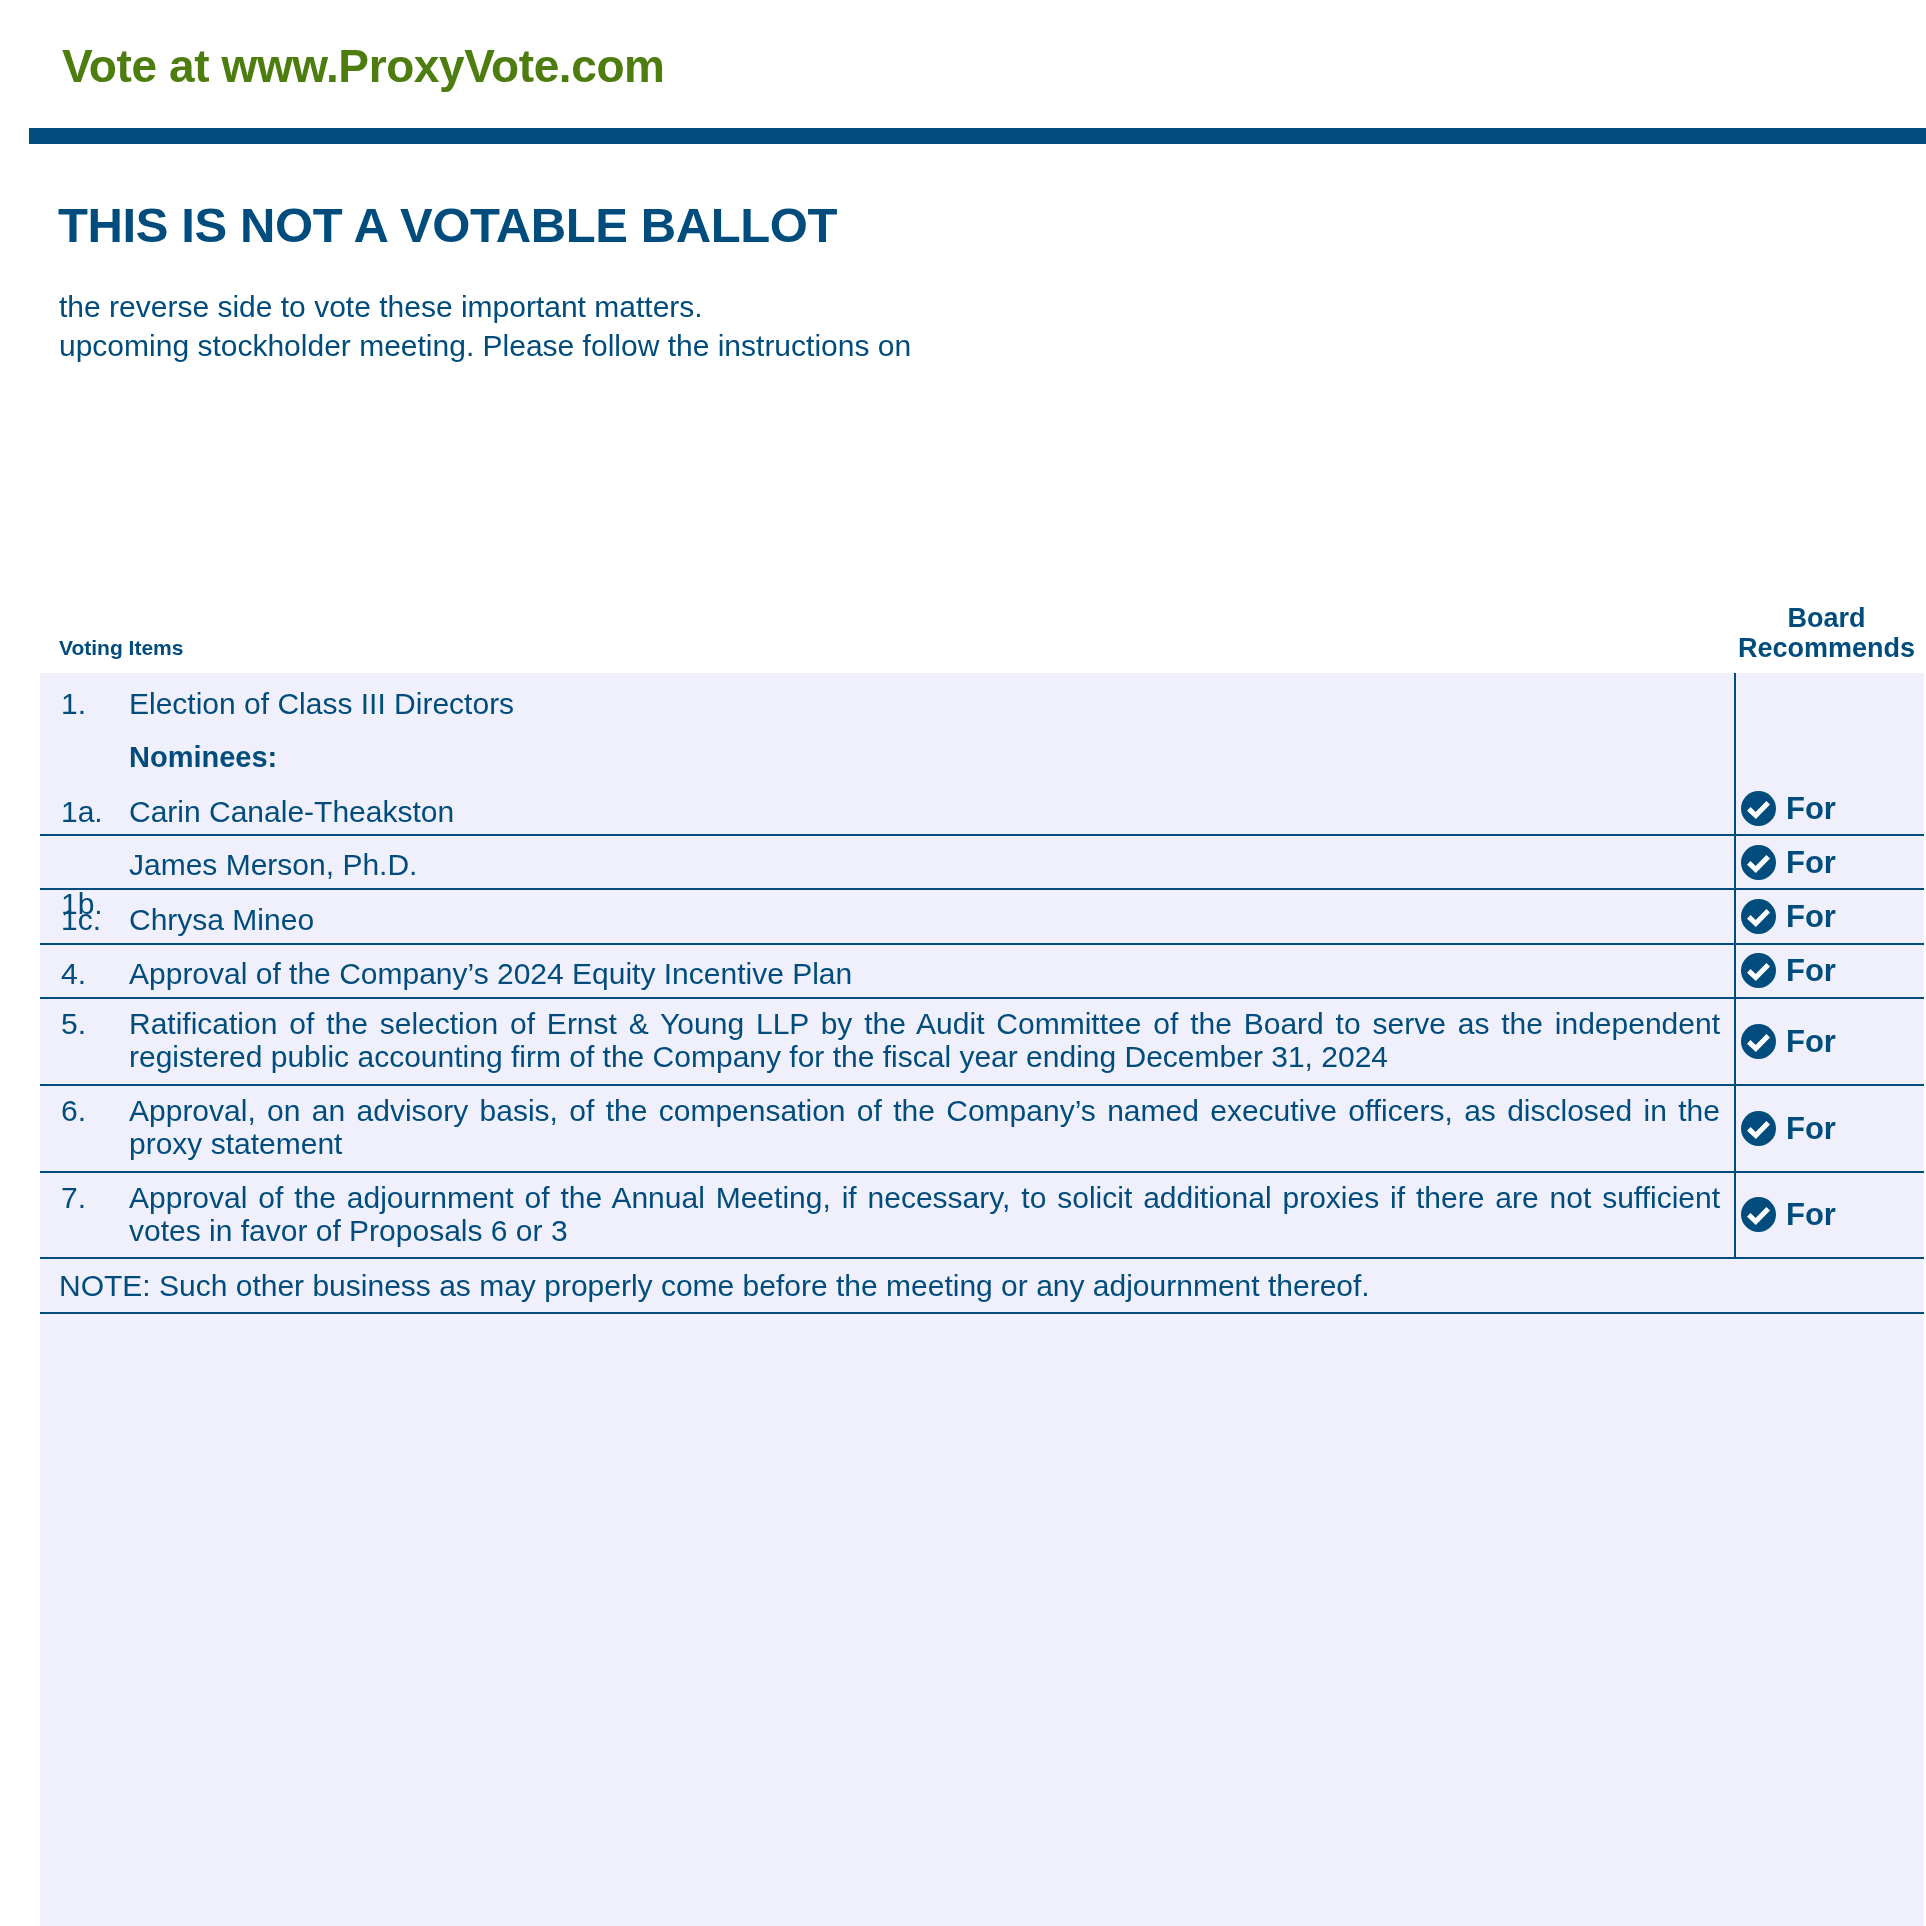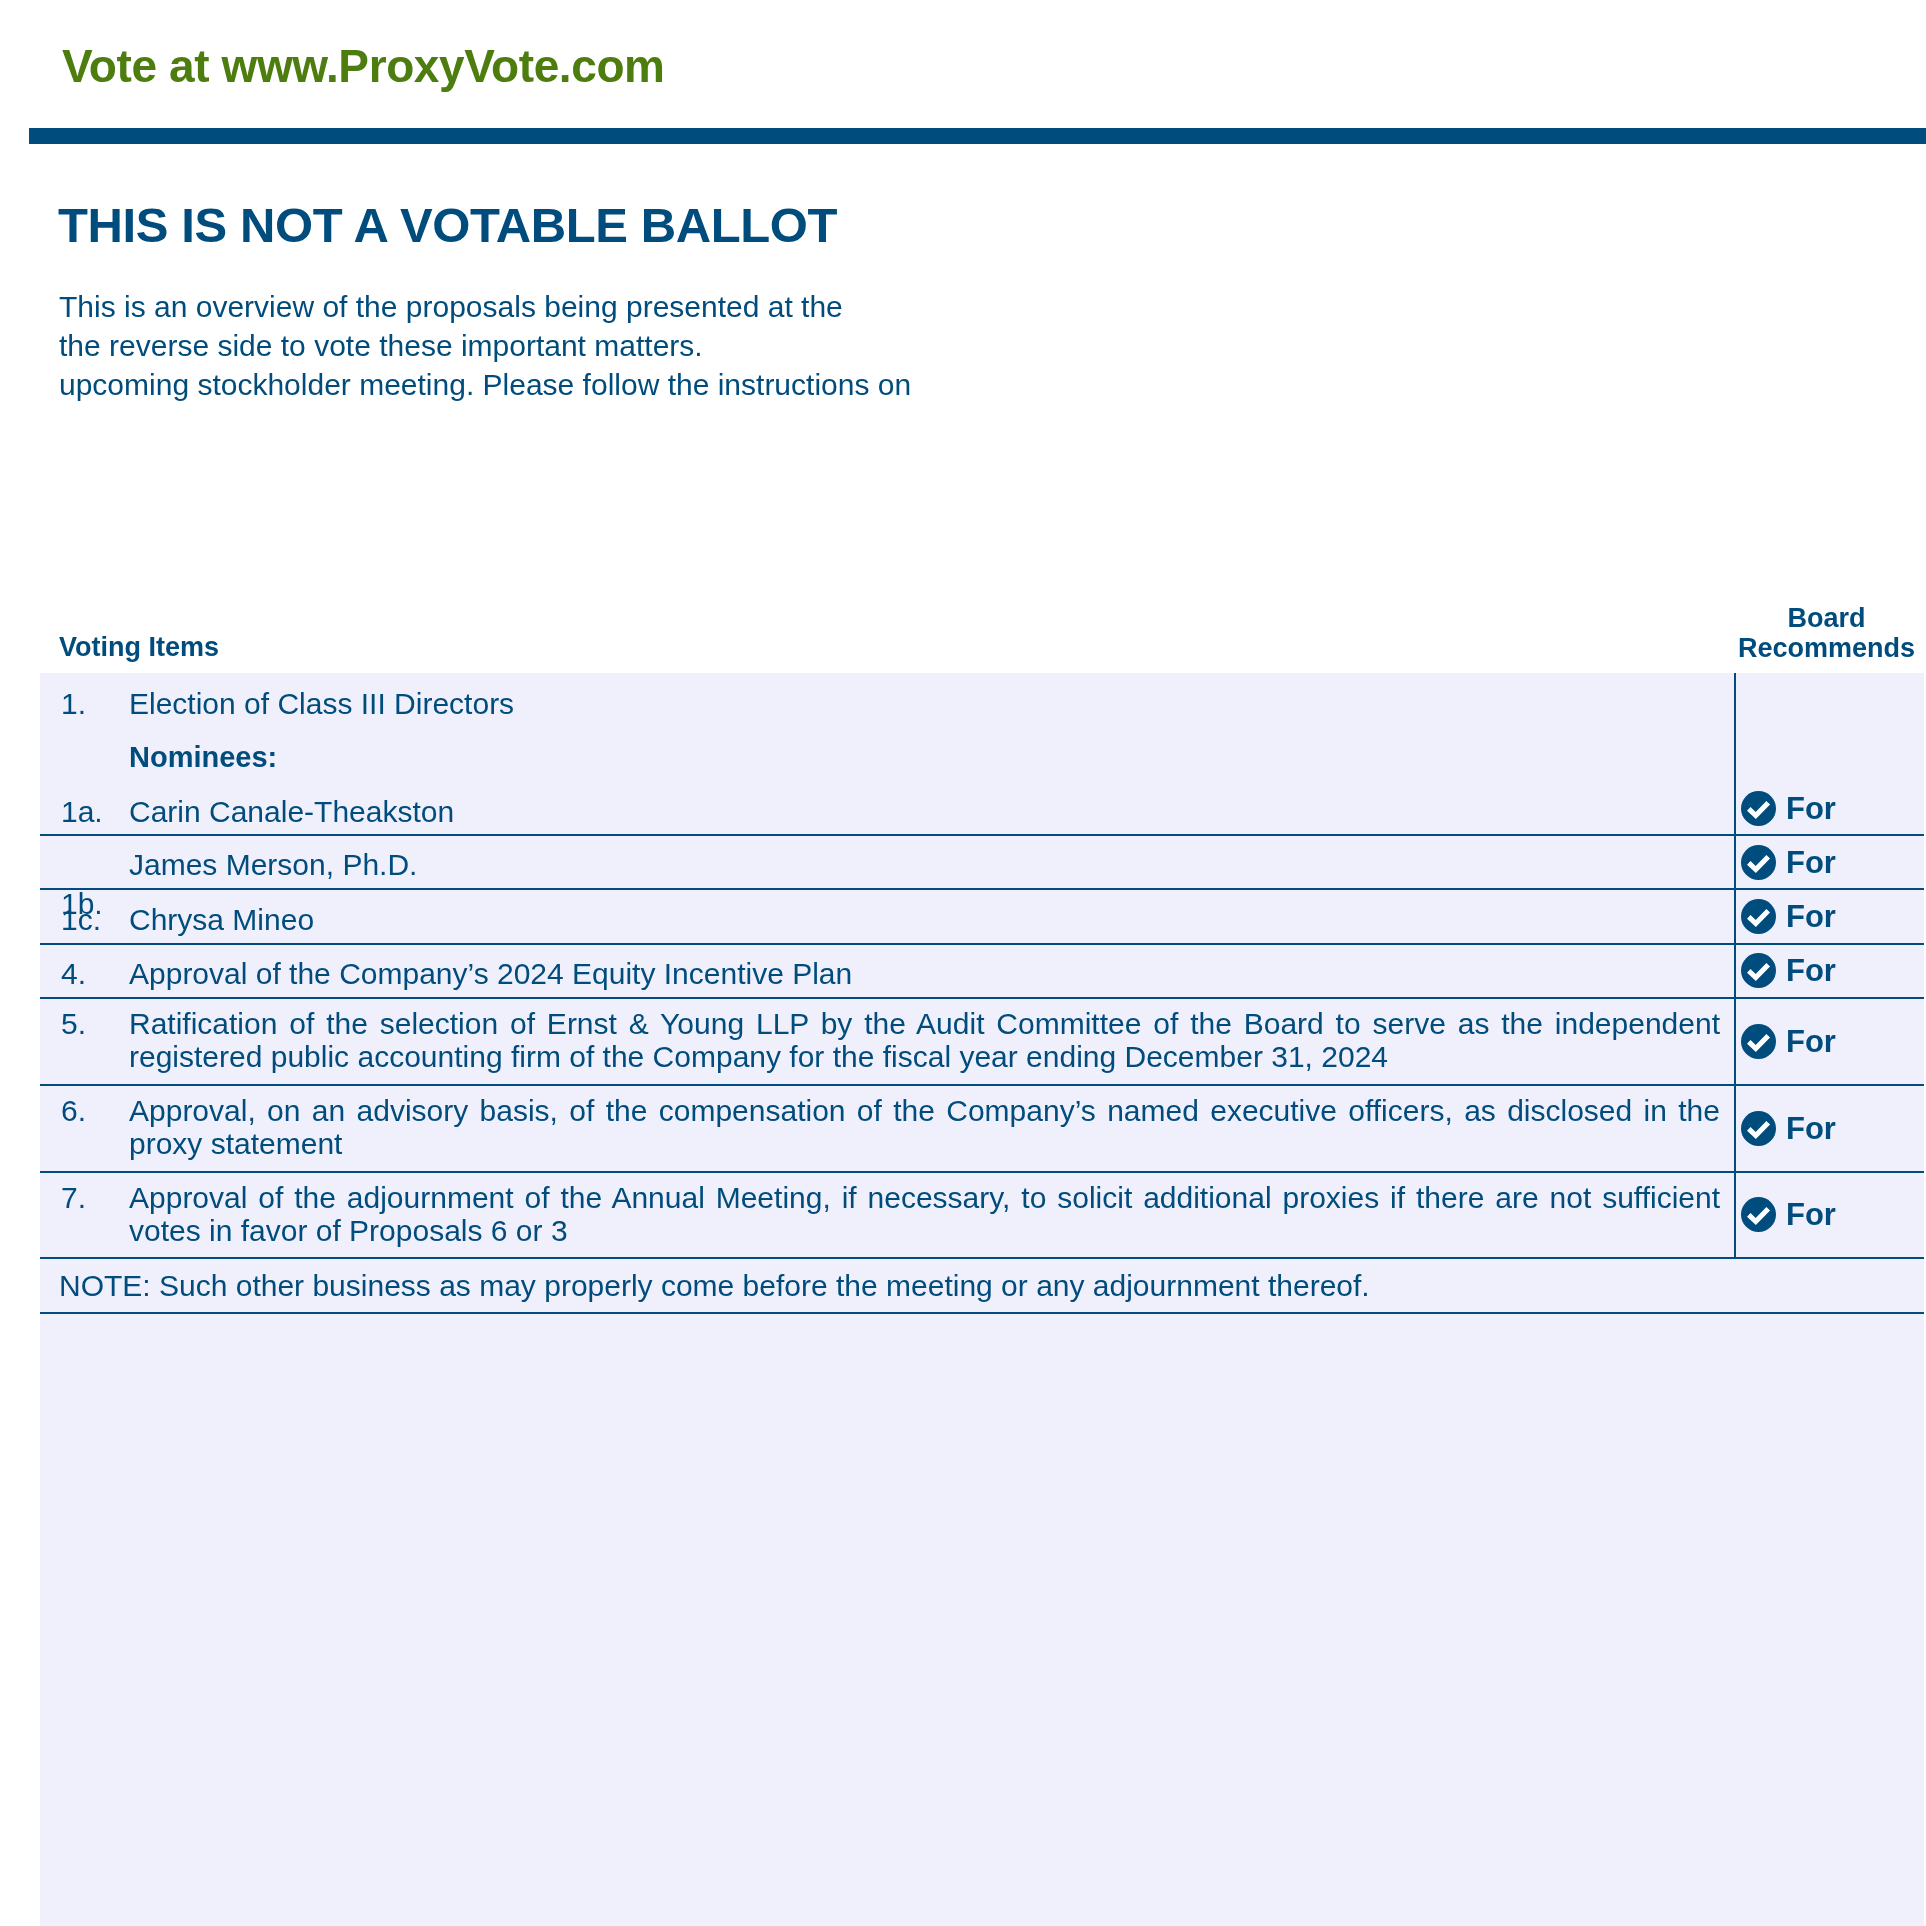--- a/index.html
+++ b/index.html
@@ -6,21 +6,21 @@
   body { width: 1965px; height: 2542px; position: relative; overflow: hidden;
          font-family: "Liberation Sans", "DejaVu Sans", sans-serif; color: #004c7d; }
   .abs { position: absolute; }
   .header-link { left: 62px; top: 39px; font-size: 46px; font-weight: bold; color: #4d7c0f;
                  line-height: 54px; white-space: nowrap; letter-spacing: -0.4px; }
   .top-bar { left: 28.5px; top: 128px; width: 1907px; height: 16px; background: #004c7d; }
   .title { left: 58px; top: 196px; font-size: 49px; font-weight: bold; line-height: 58px;
            white-space: nowrap; letter-spacing: -0.4px; }
   .intro { left: 59px; top: 287px; width: 963px; font-size: 30px; line-height: 39px; }
   .intro div { white-space: nowrap; }
-  .col-voting { left: 59px; top: 632px; font-size: 27px; font-weight: bold; line-height: 31px; }
+  .col-voting { left: 59px; top: 632px; font-size: 21px; font-weight: bold; line-height: 31px; }
   .col-board { left: 1730px; width: 193px; top: 603px; font-size: 27px; font-weight: bold;
                line-height: 30px; text-align: center; }
   .table-bg { left: 40px; top: 673px; width: 1884px; height: 1631px; background: #f0f0fc; }
   .vdiv { left: 1734px; top: 673px; width: 1.5px; height: 585px; background: #004c7d; }
   .hline { left: 40px; width: 1884px; height: 1.5px; background: #004c7d; }
   .num { left: 61px; font-size: 30px; line-height: 35px; white-space: nowrap; }
   .txt { left: 129px; width: 1591px; font-size: 30px; line-height: 33px; text-align: justify; }
   .txt.single { white-space: nowrap; }
   .nominees { left: 129px; font-size: 29px; font-weight: bold; line-height: 35px; }
   .rec { left: 1741px; height: 35px; display: flex; align-items: center; }
@@ -30,21 +30,20 @@
   .note b { font-weight: normal; }
 </style>
 </head>
 <body>
 
 <div class="abs header-link">Vote at www.ProxyVote.com</div>
 <div class="abs top-bar"></div>
 
 <div class="abs title">THIS IS NOT A VOTABLE BALLOT</div>
 <div class="abs intro">
-  <div>This is an overview of the proposals being presented at the</div>
   <div>the reverse side to vote these important matters.</div>
   <div>upcoming stockholder meeting. Please follow the instructions on</div>
 </div>
 
 <div class="abs col-voting">Voting Items</div>
 <div class="abs col-board">
   <div>Board</div>
   <div>Recommends</div>
 </div>
 

